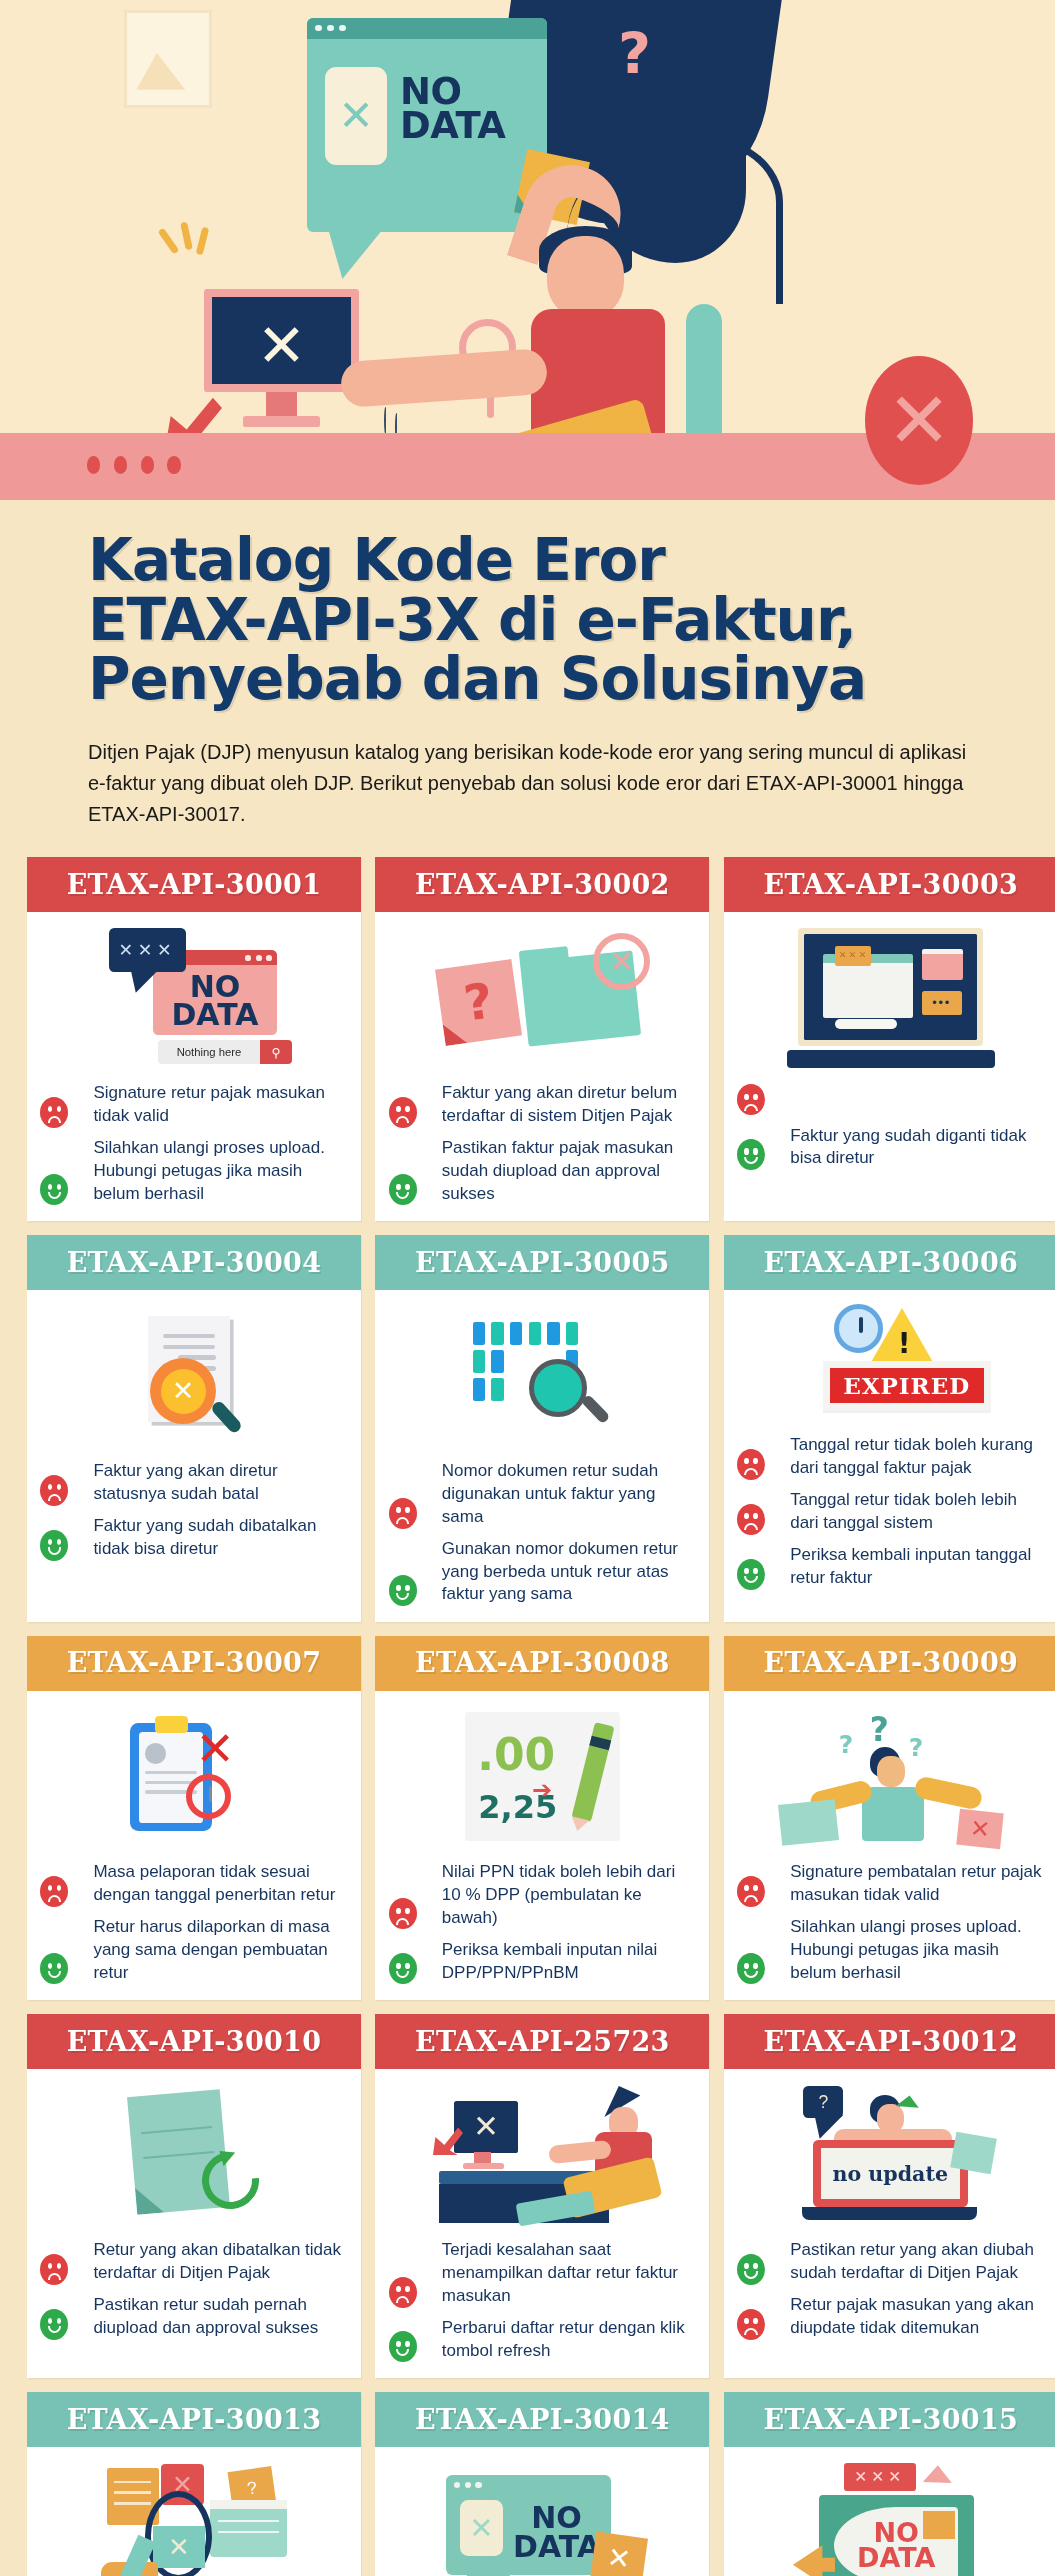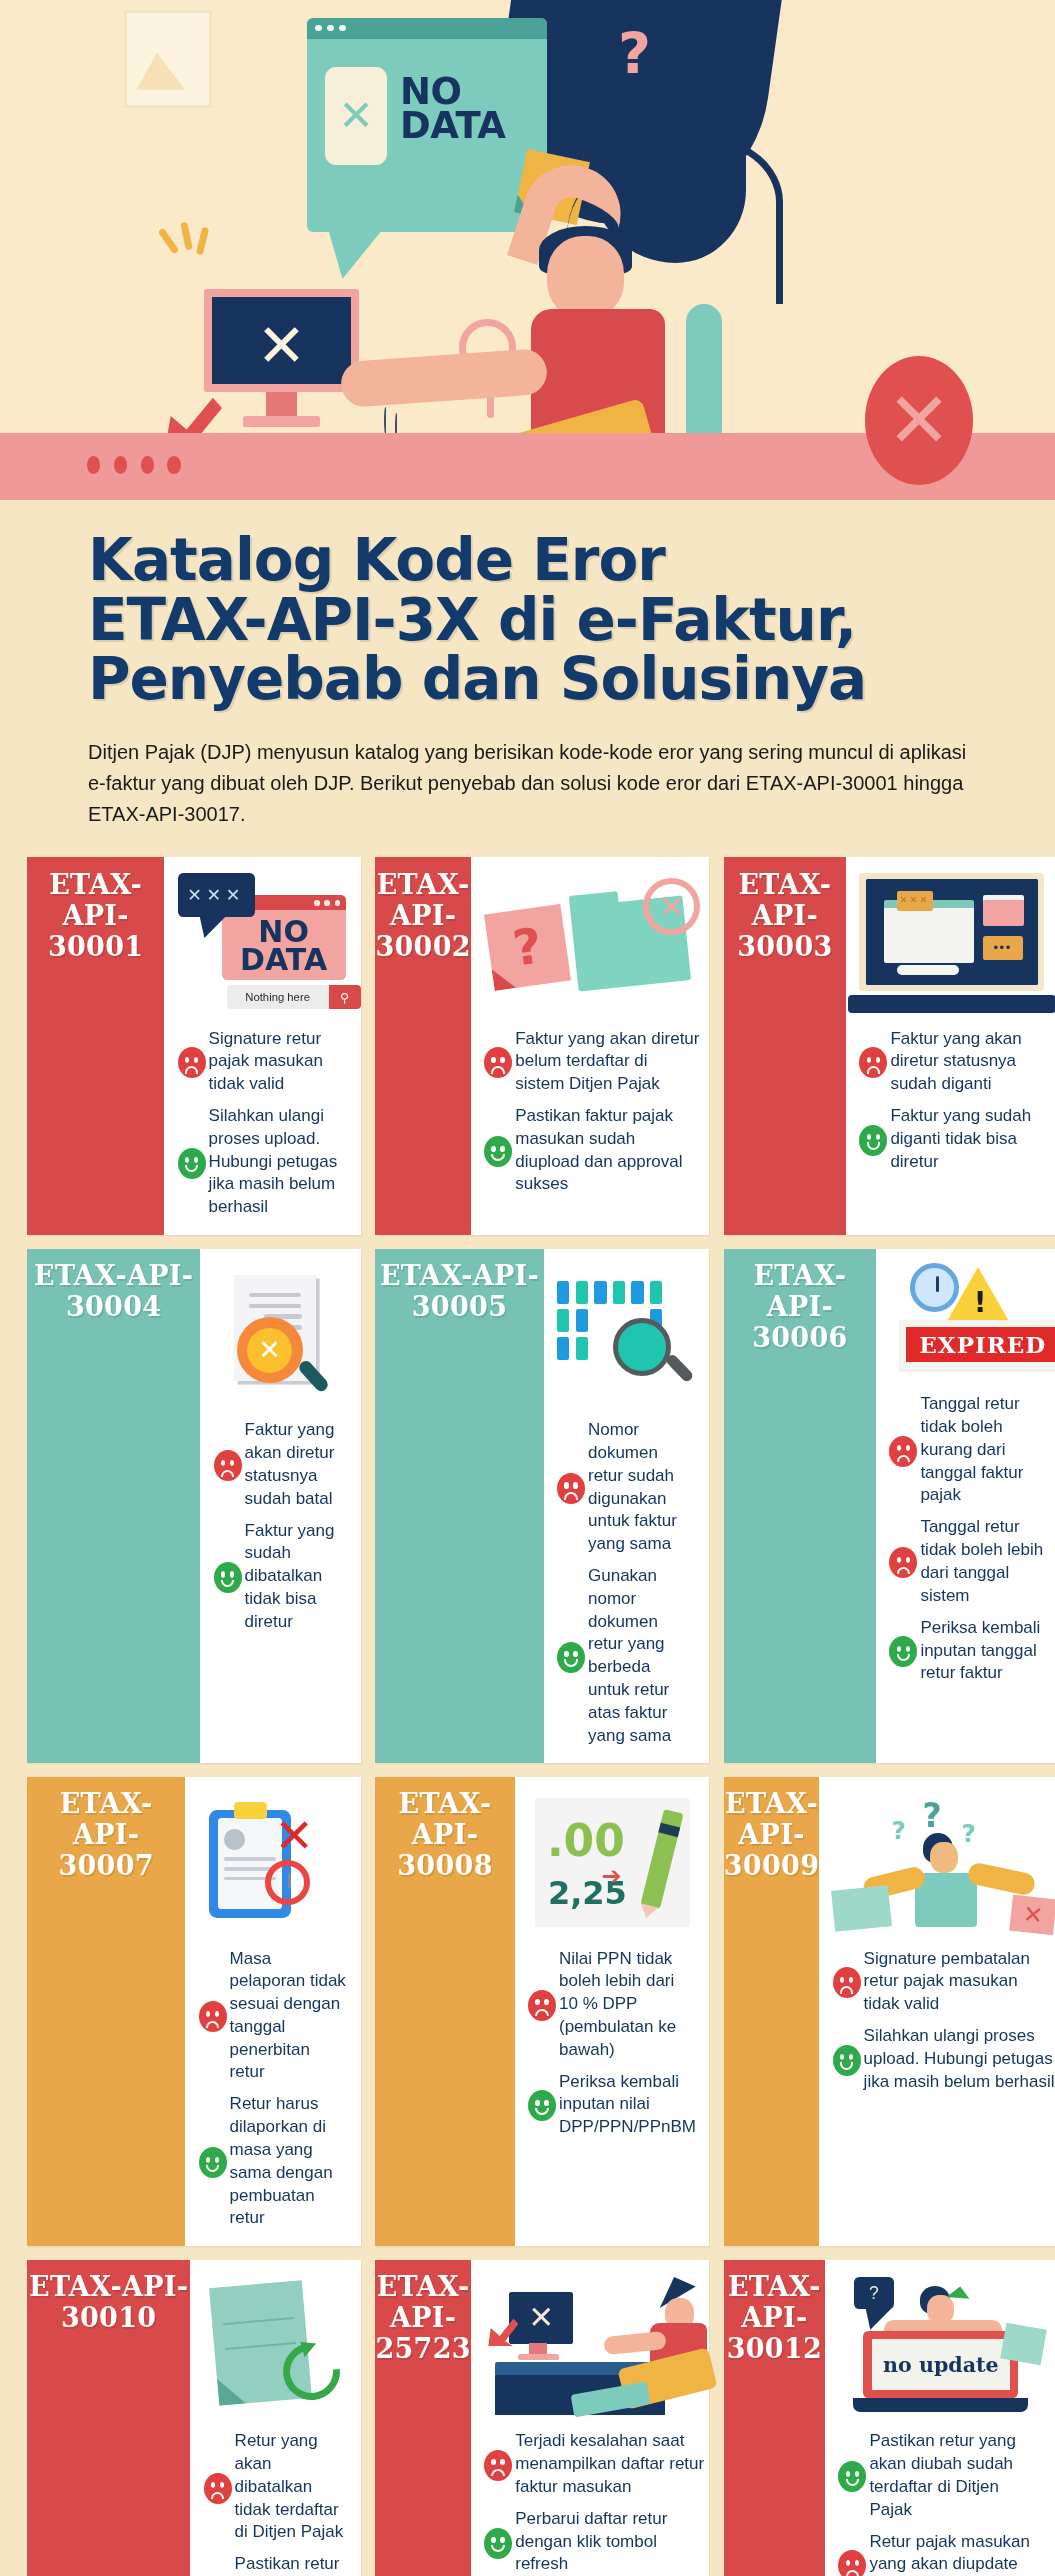--- a/index.html
+++ b/index.html
@@ -187,21 +187,21 @@
     max-width:896px;
   }
 
   
   .grid-wrap { padding: 27px 27px 0 27px; }
   .row { display:flex; gap:14.4px; margin-bottom:14.4px; align-items:stretch; }
   .card {
     flex: 0 0 334px;
     width:334px;
     background:#ffffff;
-    display:flex; flex-direction:row;
+    display:flex; flex-direction:column;
     box-shadow: 1px 1.5px 0 rgba(0,0,0,0.05);
   }
   .card-head {
     text-align:center;
     color:#ffffff;
     font-family:"DejaVu Serif", serif;
     font-weight:bold;
     font-size:27px;
     letter-spacing:0.3px;
     padding:11.3px 0 12.4px 0;
@@ -209,21 +209,21 @@
   }
   .head-red { background:#d84a4a; }
   .head-teal { background:#77c2b4; }
   .head-orange { background:#eaa749; }
   .card-body { padding: 8.2px 13.4px 15.5px 13.4px; flex:1; display:flex; flex-direction:column; }
   .illus {
     height:155px; display:flex; align-items:center; justify-content:center;
     position:relative; margin-bottom:7.2px;
   }
   .bullets { display:flex; flex-direction:column; gap:9.3px; }
-  .bullet { display:flex; gap:3px; align-items:center; }
+  .bullet { display:flex; gap:25px; align-items:flex-end; }
   .face {
     flex:0 0 28px; width:28px; height:31px; border-radius:50%;
     position:relative; margin-top:2.1px;
   }
   .face.bad { background:#e0403f; }
   .face.good { background:#2faa4a; }
   .face i.eye {
     position:absolute; width:4.6px;height:6.2px;background:#fff;border-radius:50%;top:9.3px;
   }
   .face i.eye.l { left:7.2px; }
@@ -461,21 +461,20 @@
               <div class="base"></div>
             </div>
           </div>
           <div class="bullets">
             <div class="bullet">
               <div class="face bad">
                   <i class="eye l"></i>
                   <i class="eye r"></i>
                   <i class="mouth"></i>
                 </div>
-              <div class="btxt">Faktur yang akan diretur statusnya sudah diganti</div>
             </div>
             <div class="bullet">
               <div class="face good">
                   <i class="eye l"></i>
                   <i class="eye r"></i>
                   <i class="mouth"></i>
                 </div>
               <div class="btxt">Faktur yang sudah diganti tidak bisa diretur</div>
             </div>
           </div>

